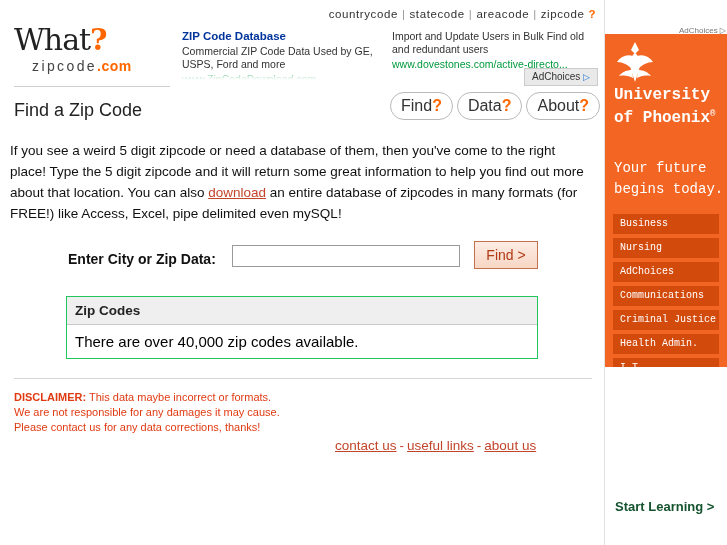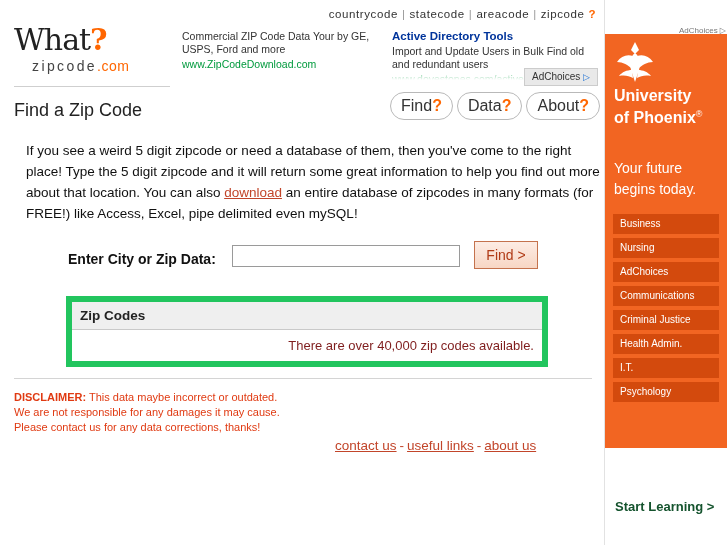--- a/index.html
+++ b/index.html
@@ -74,21 +74,21 @@
   }
   .logo .zip {
     font-size: 14px;
     letter-spacing: 2.4px;
     color: #444;
     margin-top: -4px;
     padding-left: 18px;
   }
   .logo .zip .com {
     color: #f60;
-    font-weight: normal;
+    font-weight: bold;
     letter-spacing: 0.5px;
   }
   .logo-rule {
     position: absolute;
     left: 14px;
     top: 86px;
     width: 156px;
     border-top: 1px solid #cfcfcf;
   }
   
@@ -174,21 +174,21 @@
     color: #333;
     white-space: nowrap;
   }
   .tab .q {
     color: #f60;
     font-weight: bold;
   }
   
   .intro {
     position: absolute;
-    left: 26px;
+    left: 10px;
     top: 140px;
     width: 580px;
     font-size: 13.5px;
     line-height: 21px;
     color: #111;
   }
   .intro a {
     color: #c2452a;
     text-decoration: underline;
   }
@@ -233,36 +233,35 @@
     font-size: 14px;
     font-family: "Liberation Sans", sans-serif;
     cursor: pointer;
   }
   
   .box {
     position: absolute;
     left: 66px;
     top: 296px;
     width: 470px;
-    border: 6px solid #22c55e;
+    border: 1px solid #22c55e;
     background: #fff;
   }
   .box-header {
     background: #efefef;
     border-bottom: 1px solid #c9c9c9;
     padding: 6px 8px;
     font-size: 13.5px;
     font-weight: bold;
     color: #222;
   }
   .box-body {
     padding: 8px;
-    font-size: 13px;
-    color: #7f1d1d;
-    text-align: right;
+    font-size: 15px;
+    color: #000000;
   }
   
   .divider {
     position: absolute;
     left: 14px;
     top: 378px;
     width: 578px;
     border-top: 1px solid #d4d4d4;
   }
   
@@ -312,23 +311,24 @@
     right: 2px;
     top: 26px;
     font-size: 8px;
     color: #777;
   }
   .rail-panel {
     position: absolute;
     left: 0;
     top: 34px;
     width: 123px;
-    height: 414px;
+    height: 333px;
     background: #f26522;
     overflow: hidden;
+    font-family: Liberation Mono, monospace;
   }
   .uop-logo {
     position: absolute;
     left: 10px;
     top: 6px;
     width: 40px;
     height: 44px;
   }
   .uop-logo svg { display: block; }
   .uop-name {
@@ -401,25 +401,25 @@
     </div>
 
     <div class="logo">
       <div class="what"><span>What</span><span class="q">?</span></div>
       <div class="zip"><span>zipcode</span><span class="com">.com</span></div>
     </div>
     <div class="logo-rule"></div>
 
     <div class="ad-block">
       <div class="ad-col left">
-        <div class="ad-body">Commercial ZIP Code Data Your by GE, USPS, Ford and more</div>
+        <div class="ad-title">ZIP Code Database</div>
+        <div class="ad-body">Commercial ZIP Code Data Used by GE, USPS, Ford and more</div>
         <div class="ad-url">www.ZipCodeDownload.com</div>
       </div>
       <div class="ad-col right">
-        <div class="ad-title">Active Directory Tools</div>
         <div class="ad-body">Import and Update Users in Bulk Find old and redundant users</div>
         <div class="ad-url">www.dovestones.com/active-directo...</div>
       </div>
     </div>
     <div class="ad-fade"></div>
     <div class="adchoices"><span>AdChoices</span> <span class="tri">▷</span></div>
 
     <div class="page-title">Find a Zip Code</div>
 
     <div class="tabs">
@@ -437,21 +437,21 @@
     </div>
 
     <div class="box">
       <div class="box-header">Zip Codes</div>
       <div class="box-body">There are over 40,000 zip codes available.</div>
     </div>
 
     <div class="divider"></div>
 
     <div class="disclaimer">
-      <b>DISCLAIMER:</b><span> This data maybe incorrect or outdated.</span><br>
+      <b>DISCLAIMER:</b><span> This data maybe incorrect or formats.</span><br>
       <span>We are not responsible for any damages it may cause.</span><br>
       <span>Please contact us for any data corrections, thanks!</span>
     </div>
 
     <div class="footer-links">
       <a href="#">contact us</a><span class="sep">-</span><a href="#">useful links</a><span class="sep">-</span><a href="#">about us</a>
     </div>
   </div>
 
   <div class="rail">

